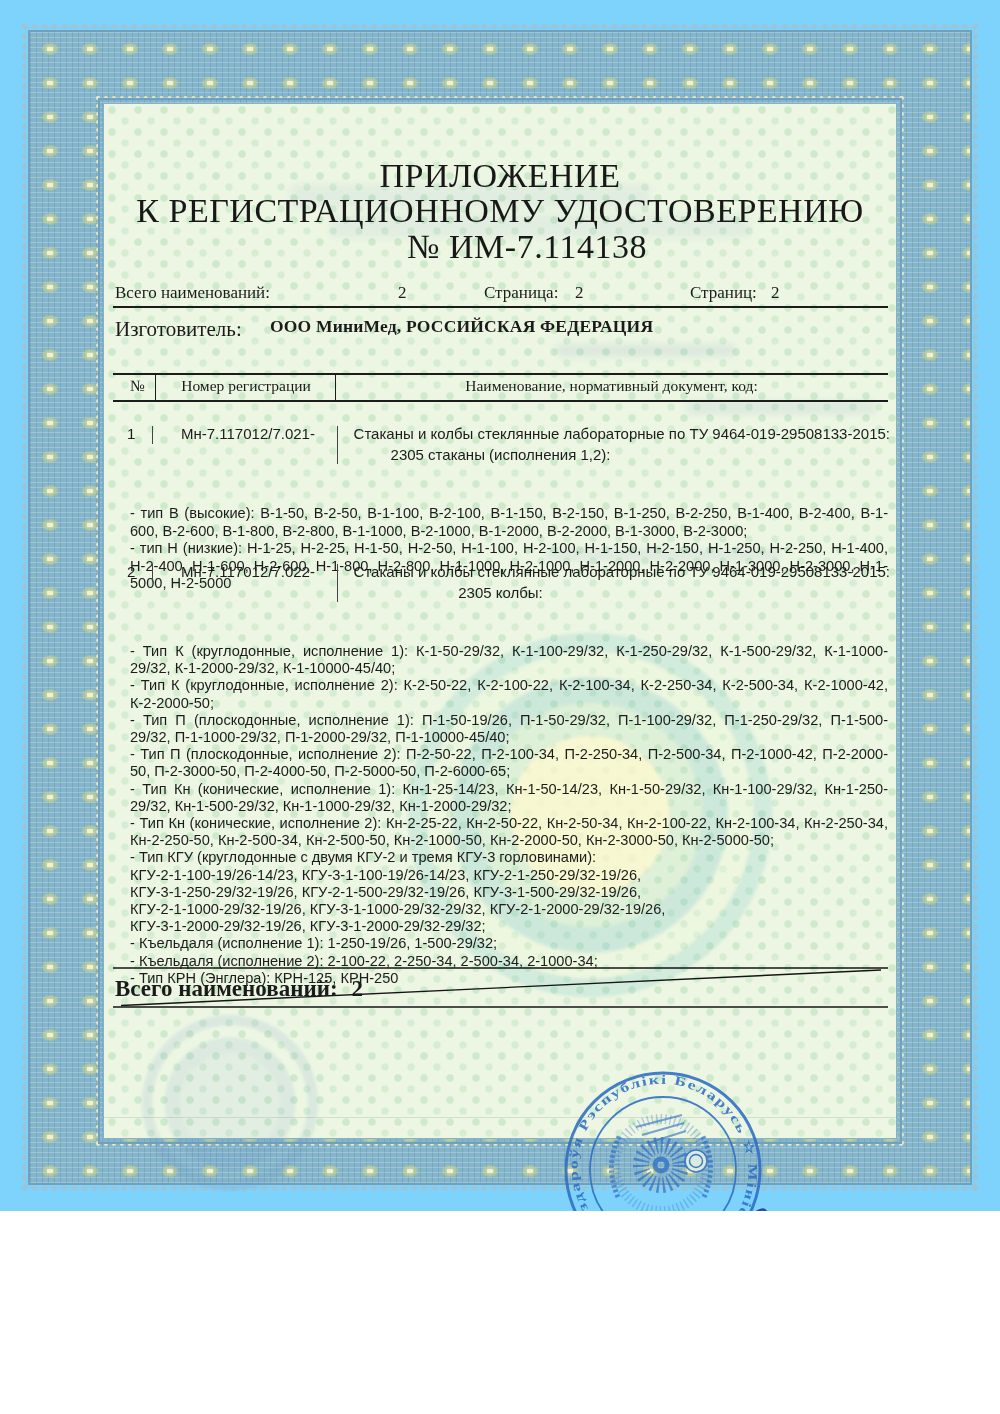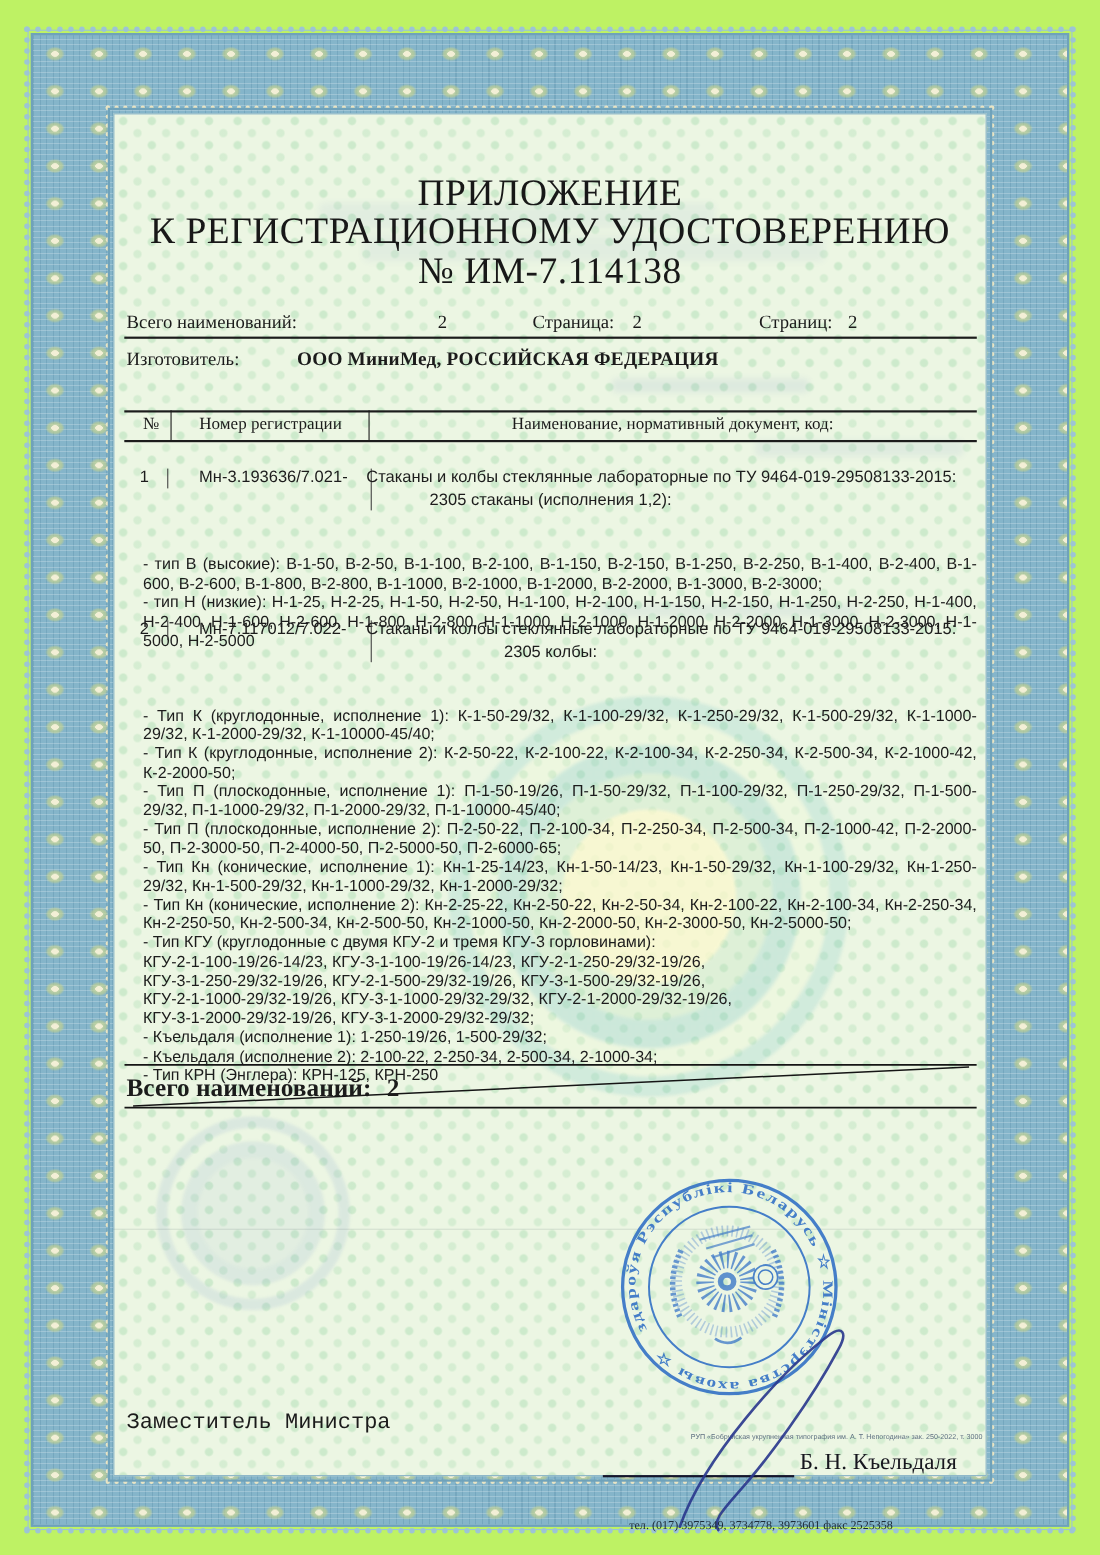--- a/index.html
+++ b/index.html
@@ -1,16 +1,16 @@
 <!DOCTYPE html>
 <html><head>
 <meta charset="utf-8">
 <style>
   html,body{margin:0;padding:0;background:#fff;}
-  .page{position:relative;width:1000px;height:1414px;background:#bef264;overflow:hidden;
+  .page{position:relative;width:1000px;height:1211px;background:#7dd3fc;overflow:hidden;
         font-family:"Liberation Serif", serif;color:#1b1b1b;}
   
   .frame{position:absolute;left:28px;right:28px;top:30px;bottom:26px;z-index:1;
     background-color:#85b5ca;
     background-image:
       radial-gradient(ellipse 15px 11px at 50% 50%, rgba(245,240,213,.95) 0 22%, rgba(196,210,140,.65) 23% 42%, rgba(110,160,185,.0) 60%),
       radial-gradient(ellipse 9px 7px at 50% 50%, rgba(255,255,255,.5) 0 30%, transparent 60%),
       repeating-linear-gradient(0deg, rgba(255,255,255,.22) 0 1px, transparent 1px 5px),
       repeating-linear-gradient(90deg, rgba(70,125,155,.25) 0 1px, transparent 1px 6px);
     background-size:40px 34px, 40px 34px, auto, auto;
@@ -35,45 +35,45 @@
     filter:blur(1px);}
   .ghost-stamp{position:absolute;left:142px;top:1015px;width:176px;height:176px;border-radius:50%;z-index:2;
     background:radial-gradient(circle, rgba(100,140,200,.07) 0 40%, rgba(100,140,200,.12) 41% 52%,
       transparent 53% 62%, rgba(100,140,200,.13) 63% 74%, transparent 75%);
     filter:blur(1.5px);}
   .ghost{position:absolute;background:#4a6fb4;border-radius:5px;filter:blur(3px);z-index:2;}
   .fold{position:absolute;left:103px;width:794px;top:1117px;height:1px;background:rgba(60,85,85,.14);z-index:3;}
   
   .title{position:absolute;left:100px;width:800px;text-align:center;font-size:34px;line-height:35px;
     letter-spacing:.5px;color:#181818;}
-  .t1{top:158px;} .t2{top:193px;} .t3{top:229px;}
+  .t1{top:158px;} .t2{top:193px;} .t3{top:229px;padding-left:27px;}
   .meta{position:absolute;top:283px;left:113px;width:775px;height:22px;font-size:17px;}
   .meta span{position:absolute;top:0;white-space:nowrap;}
   .m-l1{left:2px;} .m-v1{left:285px;} .m-l2{left:371px;} .m-v2{left:462px;} .m-l3{left:577px;} .m-v3{left:658px;}
   .rule{position:absolute;left:113px;width:775px;height:1.5px;background:#1c1c1c;}
   .r1{top:306px;}
-  .mfr-label{position:absolute;left:115px;top:317px;font-size:17px;}
+  .mfr-label{position:absolute;left:115px;top:317px;font-size:21px;}
   .mfr-value{position:absolute;left:270px;top:316px;font-size:17.5px;font-weight:bold;letter-spacing:.2px;}
   
   .th-top{top:373px;} .th-bot{top:400px;}
   .vsep{position:absolute;width:1px;background:#1c1c1c;}
   .vs1{left:155px;top:373px;height:27px;} .vs2{left:335px;top:373px;height:27px;}
   .th{position:absolute;top:377px;font-size:15.5px;}
   .th-num{left:120px;width:35px;text-align:center;}
   .th-reg{left:157px;width:178px;text-align:center;}
   .th-name{left:335px;width:553px;text-align:center;}
   
   .trow{position:absolute;left:113px;width:775px;}
   .trow1{top:424px;} .trow2{top:562px;}
   .rhead{position:relative;height:40px;font-family:"Liberation Sans",sans-serif;font-size:15px;color:#1c1c1c;}
   .rnum{position:absolute;left:14px;top:1px;}
   .rtick{position:absolute;width:1px;background:#444;}
   .tk1{left:39px;top:2px;height:18px;} .tk2{left:224px;top:2px;height:38px;}
   .rreg{position:absolute;left:68px;top:1px;}
-  .rname1{position:absolute;left:220px;top:1px;width:545px;}
+  .rname1{position:absolute;left:232px;top:1px;width:545px;text-align:right;}
   .rname2{position:absolute;left:0;top:22px;width:775px;text-align:center;}
   .ritems{margin:41px 0 0 17px;width:758px;font-family:"Liberation Sans",sans-serif;
     font-size:14.6px;line-height:17.5px;color:#1c1c1c;}
   .trow2 .ritems{line-height:17.2px;}
   .ipara{text-align:justify;}
   .iline{white-space:nowrap;}
   
   .zline{position:absolute;left:113px;top:965px;z-index:3;}
   .closing{position:absolute;left:115px;top:976px;font-size:23px;font-weight:bold;z-index:4;}
   .closing .cv{margin-left:14px;}
@@ -132,21 +132,21 @@
     <div class="th th-num">№</div>
     <div class="th th-reg">Номер регистрации</div>
     <div class="th th-name">Наименование, нормативный документ, код:</div>
 
     <div>
         <div class="trow trow1">
           <div class="rhead">
             <span class="rnum">1</span>
             <span class="rtick tk1"></span>
             <span class="rtick tk2"></span>
-            <span class="rreg">Мн-3.193636/7.021-</span>
+            <span class="rreg">Мн-7.117012/7.021-</span>
             <span class="rname1">Стаканы и колбы стеклянные лабораторные по ТУ 9464-019-29508133-2015:</span>
             <div class="rname2">2305 стаканы (исполнения 1,2):</div>
           </div>
           <div class="ritems">
             <div class="ipara">- тип В (высокие): В-1-50, В-2-50, В-1-100, В-2-100, В-1-150, В-2-150, В-1-250, В-2-250, В-1-400, В-2-400, В-1-600, В-2-600, В-1-800, В-2-800, В-1-1000, В-2-1000, В-1-2000, В-2-2000, В-1-3000, В-2-3000;</div>
             <div class="ipara">- тип Н (низкие): Н-1-25, Н-2-25, Н-1-50, Н-2-50, Н-1-100, Н-2-100, Н-1-150, Н-2-150, Н-1-250, Н-2-250, Н-1-400, Н-2-400, Н-1-600, Н-2-600, Н-1-800, Н-2-800, Н-1-1000, Н-2-1000, Н-1-2000, Н-2-2000, Н-1-3000, Н-2-3000, Н-1-5000, Н-2-5000</div>
           </div>
         </div>
         <div class="trow trow2">
           <div class="rhead">

